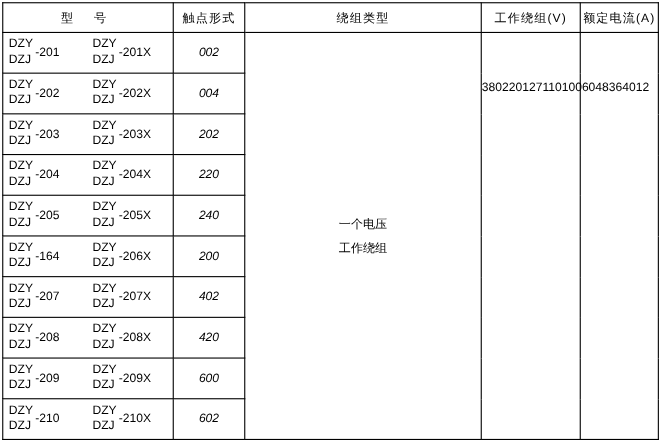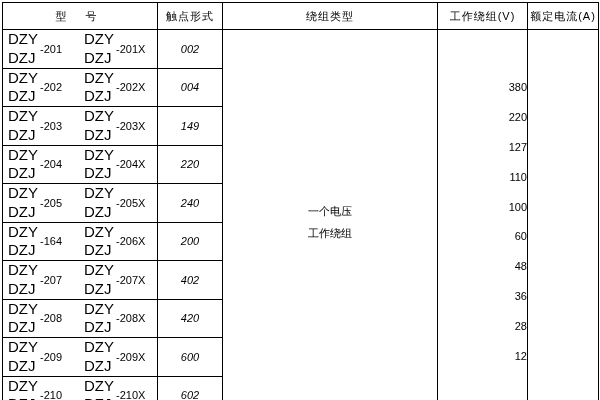--- a/index.html
+++ b/index.html
@@ -71,21 +71,21 @@
     align-items: center;
     width: 76px;
     justify-content: flex-start;
     padding-left: 4px;
     box-sizing: border-box;
   }
   .prefixes {
     display: flex;
     flex-direction: column;
     line-height: 1.25;
-    font-size: 15px;
+    font-size: 11px;
     text-align: left;
   }
   .suffix {
     font-size: 11px;
     margin-left: 2px;
   }
   .contact-cell {
     font-size: 11.5px;
     font-style: italic;
   }
@@ -99,22 +99,22 @@
     flex-direction: column;
     align-items: center;
     justify-content: center;
   }
   .volt-cell {
     font-size: 11.5px;
     line-height: 1.0;
   }
   .volt-list {
     display: flex;
-    flex-direction: column;
-    align-items: flex-end;
+    flex-direction: row;
+    align-items: flex-start;
     justify-content: space-between;
     height: 280px;
   }
   .volt-list span {
     display: block;
     line-height: 1.0;
   }
   .cur-cell { font-size: 11.5px; }
 </style>
 </head>
@@ -168,21 +168,21 @@
         <td class="volt-cell" rowspan="10">
           <div class="volt-list">
             <span>380</span>
             <span>220</span>
             <span>127</span>
             <span>110</span>
             <span>100</span>
             <span>60</span>
             <span>48</span>
             <span>36</span>
-            <span>28</span>
+            <span>40</span>
             <span>12</span>
           </div>
         </td>
         <td class="cur-cell" rowspan="10"></td>
       </tr>
 
       <tr>
         <td class="model-cell">
           <div class="model-inner">
             <div class="codepair">
@@ -216,21 +216,21 @@
             </div>
             <div class="codepair">
               <div class="prefixes">
                 <span>DZY</span>
                 <span>DZJ</span>
               </div>
               <span class="suffix">-203X</span>
             </div>
           </div>
         </td>
-        <td class="contact-cell">149</td>
+        <td class="contact-cell">202</td>
       </tr>
 
       <tr>
         <td class="model-cell">
           <div class="model-inner">
             <div class="codepair">
               <div class="prefixes">
                 <span>DZY</span>
                 <span>DZJ</span>
               </div>

